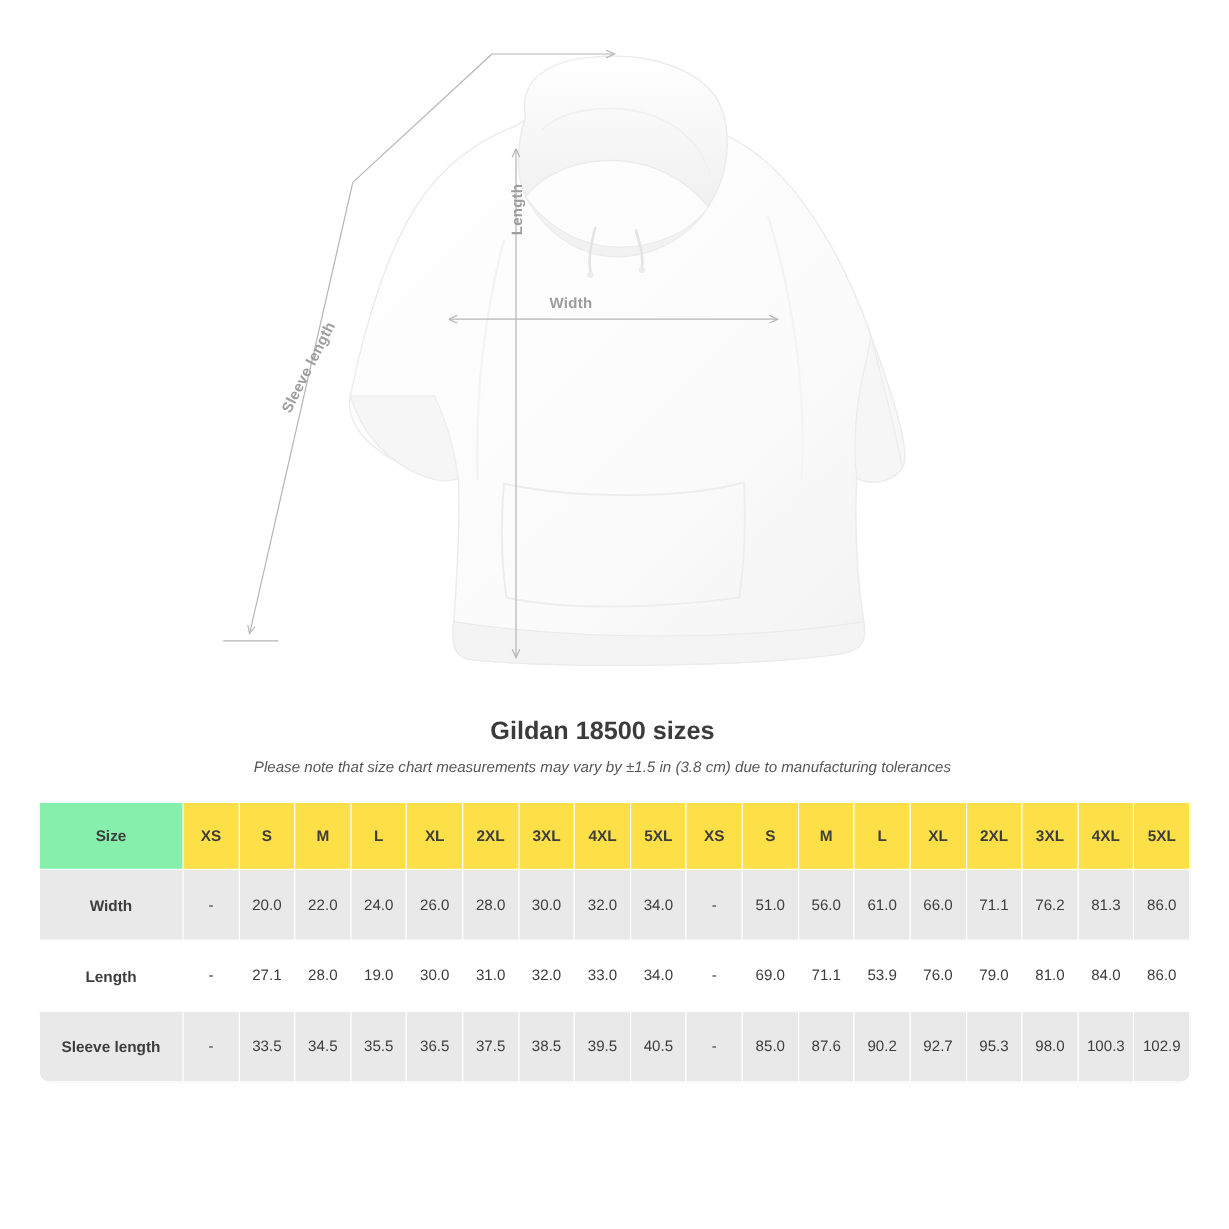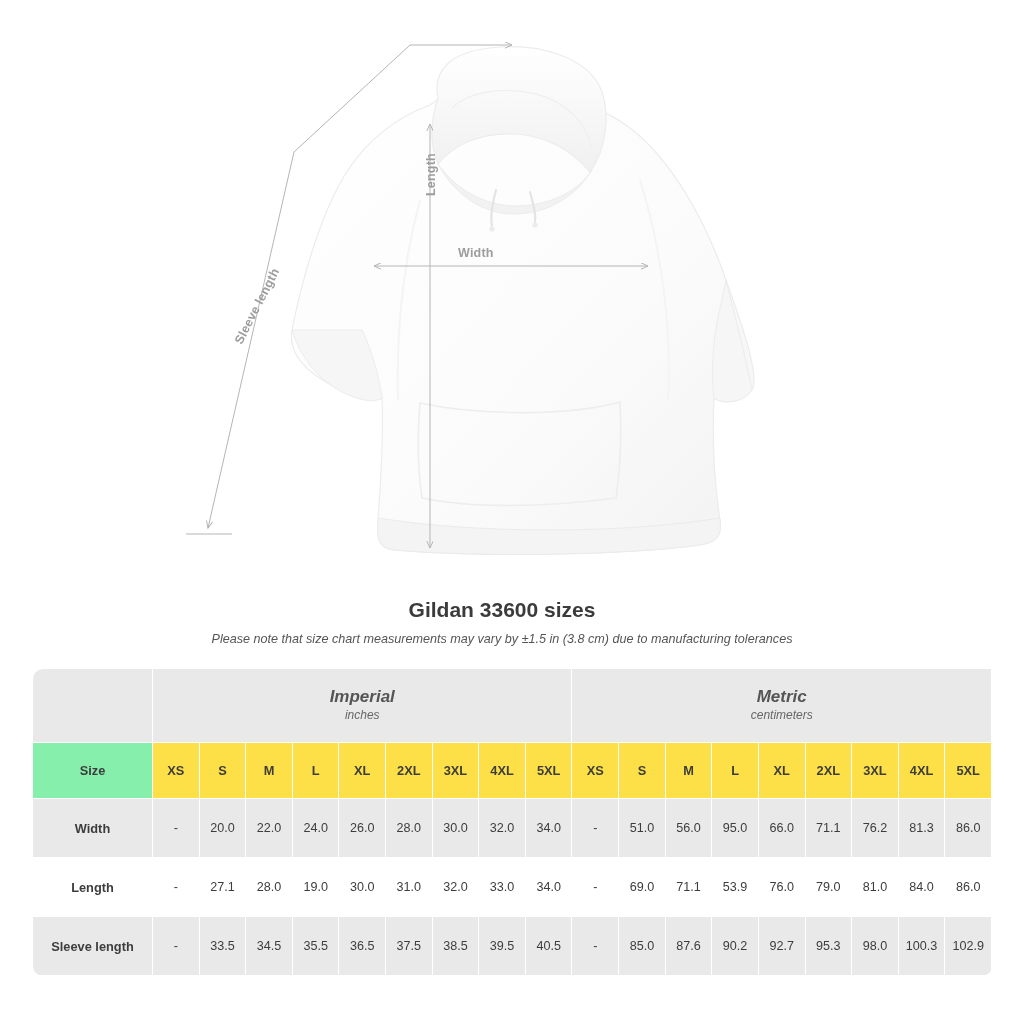--- a/index.html
+++ b/index.html
@@ -229,43 +229,32 @@
         <line x1="186" y1="534" x2="232" y2="534"></line>
       </g>
     </svg>
 
     <span class="dim-label length">Length</span>
     <span class="dim-label width">Width</span>
     <span class="dim-label sleeve">Sleeve length</span>
   </div>
 
   <div class="title-block">
-    <h1 class="chart-title">Gildan 33600 sizes</h1>
+    <h1 class="chart-title">Gildan 18500 sizes</h1>
     <p class="chart-note">Please note that size chart measurements may vary by ±1.5 in (3.8 cm) due to manufacturing tolerances</p>
   </div>
 
   <div class="table-wrap">
     <table>
       <colgroup>
         <col class="col-label">
         <col span="18">
       </colgroup>
       <tbody>
 
-        <tr>
-          <td class="corner-blank tl"></td>
-          <td class="unit-head-cell" colspan="9">
-            <span class="u-name">Imperial</span>
-            <span class="u-sub">inches</span>
-          </td>
-          <td class="unit-head-cell" colspan="9">
-            <span class="u-name">Metric</span>
-            <span class="u-sub">centimeters</span>
-          </td>
-        </tr>
 
         <tr class="head-row">
           <td class="rowlabel">Size</td>
           <td>XS</td>
           <td>S</td>
           <td>M</td>
           <td>L</td>
           <td>XL</td>
           <td>2XL</td>
           <td>3XL</td>
@@ -289,21 +278,21 @@
           <td>22.0</td>
           <td>24.0</td>
           <td>26.0</td>
           <td>28.0</td>
           <td>30.0</td>
           <td>32.0</td>
           <td>34.0</td>
           <td>-</td>
           <td>51.0</td>
           <td>56.0</td>
-          <td>95.0</td>
+          <td>61.0</td>
           <td>66.0</td>
           <td>71.1</td>
           <td>76.2</td>
           <td>81.3</td>
           <td>86.0</td>
         </tr>
 
         <tr class="data-row alt">
           <td class="rowlabel">Length</td>
           <td>-</td>

